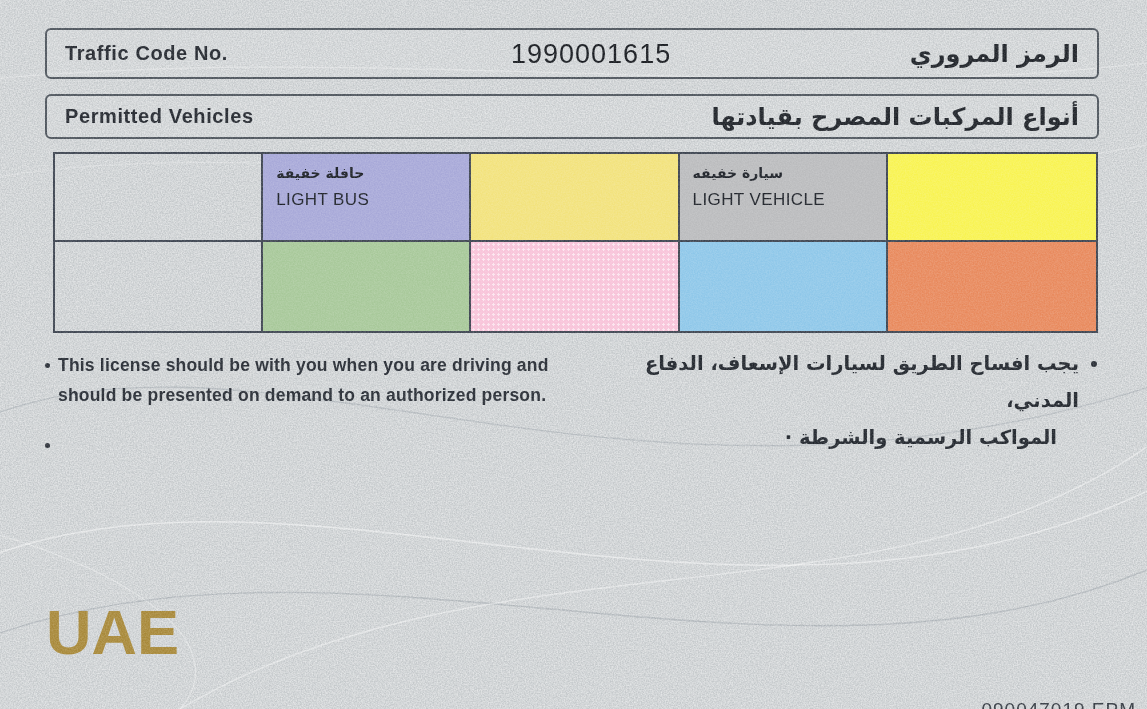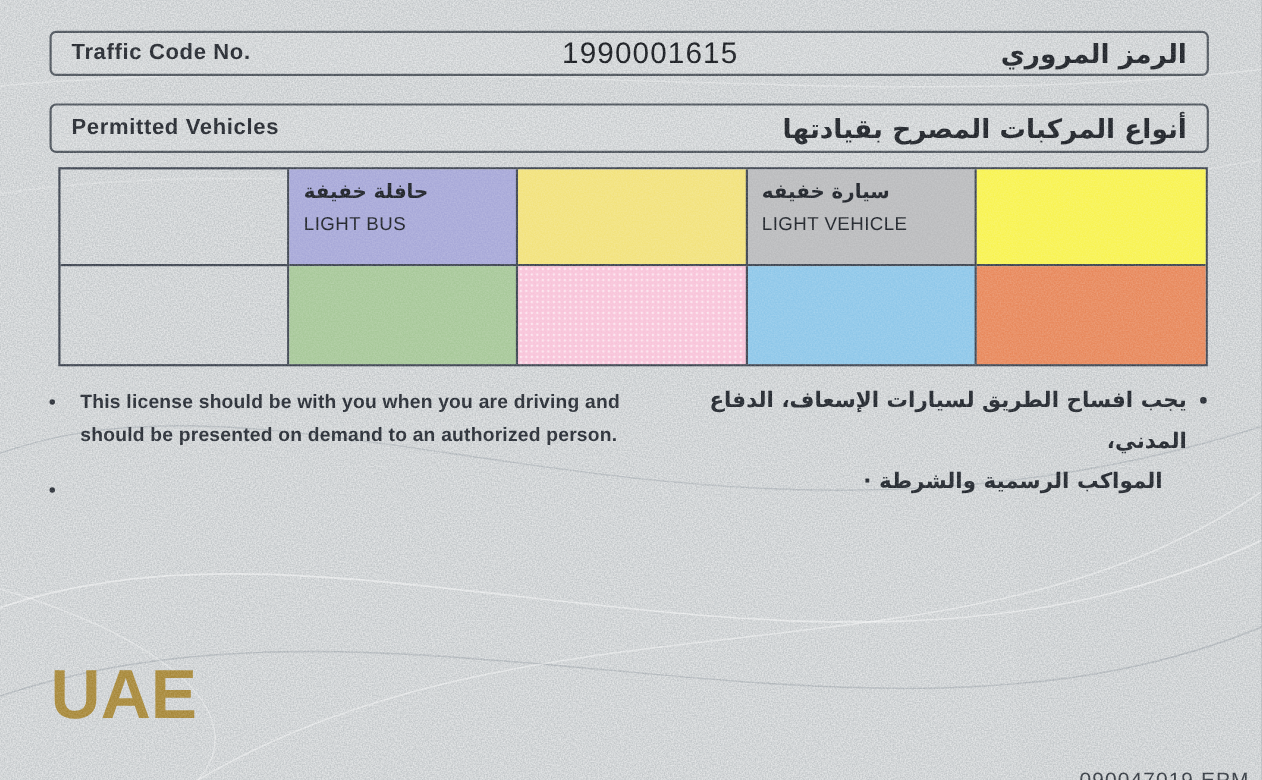--- a/index.html
+++ b/index.html
@@ -18,21 +18,21 @@
 
   
   .hbox{
     position:absolute;left:45px;width:1054px;
     border:2px solid #4d545c;border-radius:6px;
     box-sizing:border-box;
     display:flex;align-items:center;
     padding:0 18px;
     background:rgba(255,255,255,0.06);
   }
-  #box-traffic{top:28px;height:41px;}
+  #box-traffic{top:28px;height:51px;}
   #box-permitted{top:94px;height:45px;justify-content:space-between;}
   .lbl-en{font-weight:bold;font-size:20px;letter-spacing:.6px;color:#23272e;}
   .tc-value{
     position:absolute;left:464px;top:50%;transform:translateY(-50%);
     font-size:27px;letter-spacing:1px;color:#15181d;font-weight:400;
   }
   .lbl-ar{
     font-family:"DejaVu Sans",sans-serif;
     font-size:24px;font-weight:bold;color:#1d2127;
     direction:rtl;margin-left:auto;
@@ -46,34 +46,34 @@
     border:2px solid #3d4450;box-sizing:border-box;
   }
   .vcell{
     border-right:2px solid #3d4450;border-bottom:2px solid #3d4450;
     box-sizing:border-box;padding:10px 13px;overflow:hidden;
   }
   .vcell.last-col{border-right:none;}
   .vcell.last-row{border-bottom:none;}
   .vcell .cell-ar{
     font-family:"DejaVu Sans",sans-serif;
-    font-size:18px;font-weight:bold;color:#1b1f26;direction:rtl;text-align:left;
+    font-size:14px;font-weight:bold;color:#1b1f26;direction:rtl;text-align:left;
     display:inline-block;margin-bottom:9px;
   }
   .vcell .cell-en{
     font-size:17px;font-weight:400;letter-spacing:.4px;color:#1b1f26;
   }
   .dotted{
     background-image:radial-gradient(rgba(255,255,255,.55) 1px, transparent 1.4px);
     background-size:5px 5px;
   }
 
   
   .notes-en{position:absolute;left:45px;top:350px;width:612px;}
-  .note-en{display:flex;gap:23px;font-weight:bold;font-size:17.5px;line-height:30px;color:#262b33;letter-spacing:.2px;}
+  .note-en{display:flex;gap:8px;font-weight:bold;font-size:17.5px;line-height:30px;color:#262b33;letter-spacing:.2px;}
   .note-en + .note-en{margin-top:20px;}
   .bullet{flex:none;width:5px;height:5px;border-radius:50%;background:#2a2f37;margin-top:13px;}
 
   .notes-ar{
     position:absolute;right:50px;top:345px;width:470px;
     direction:rtl;text-align:right;
     font-family:"DejaVu Sans",sans-serif;
     font-size:19.5px;font-weight:bold;line-height:37px;color:#20252c;
   }
   .note-ar{display:flex;gap:12px;}

